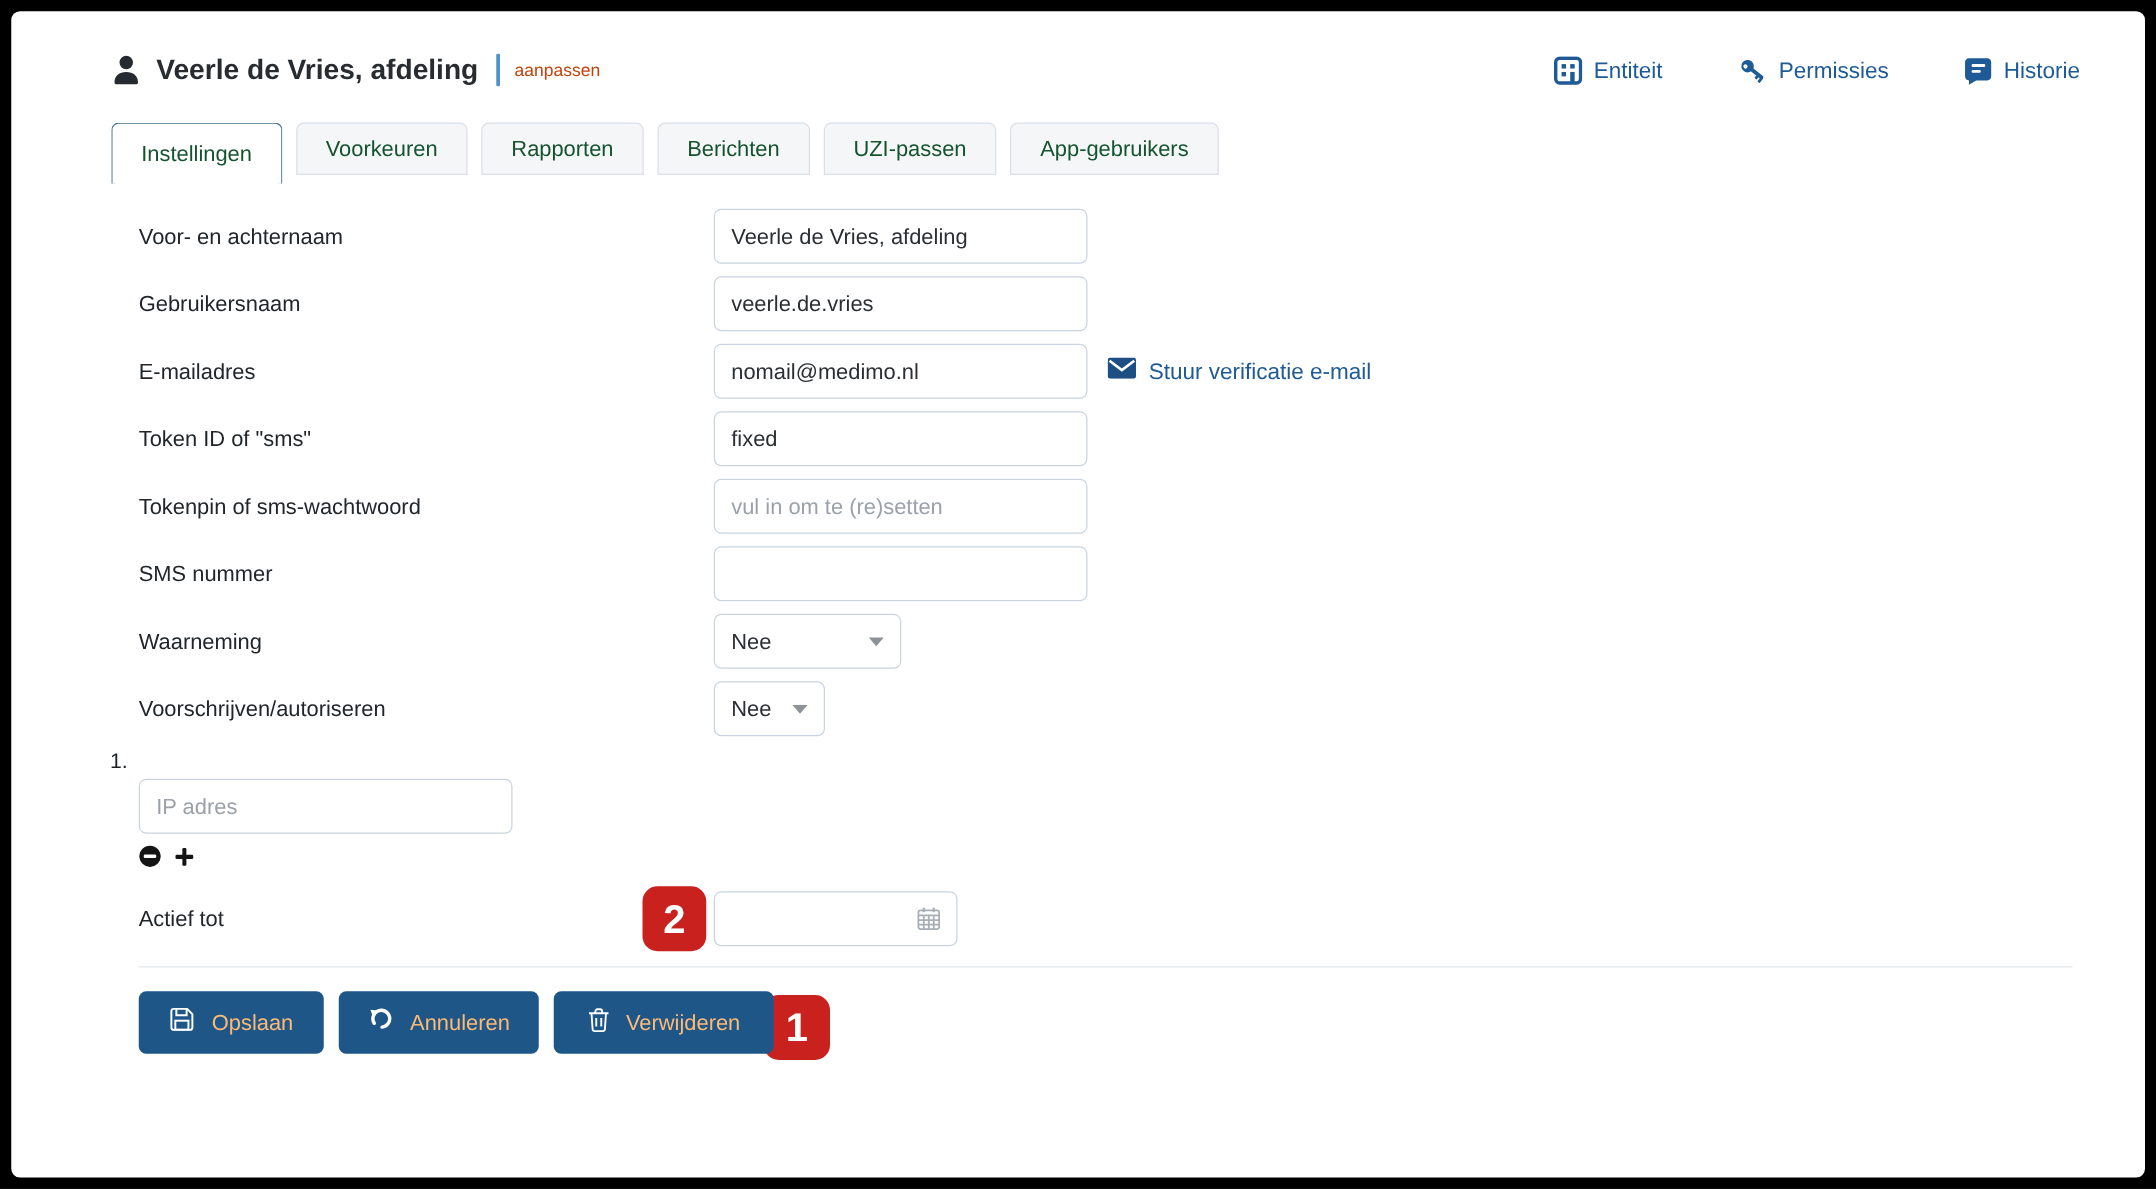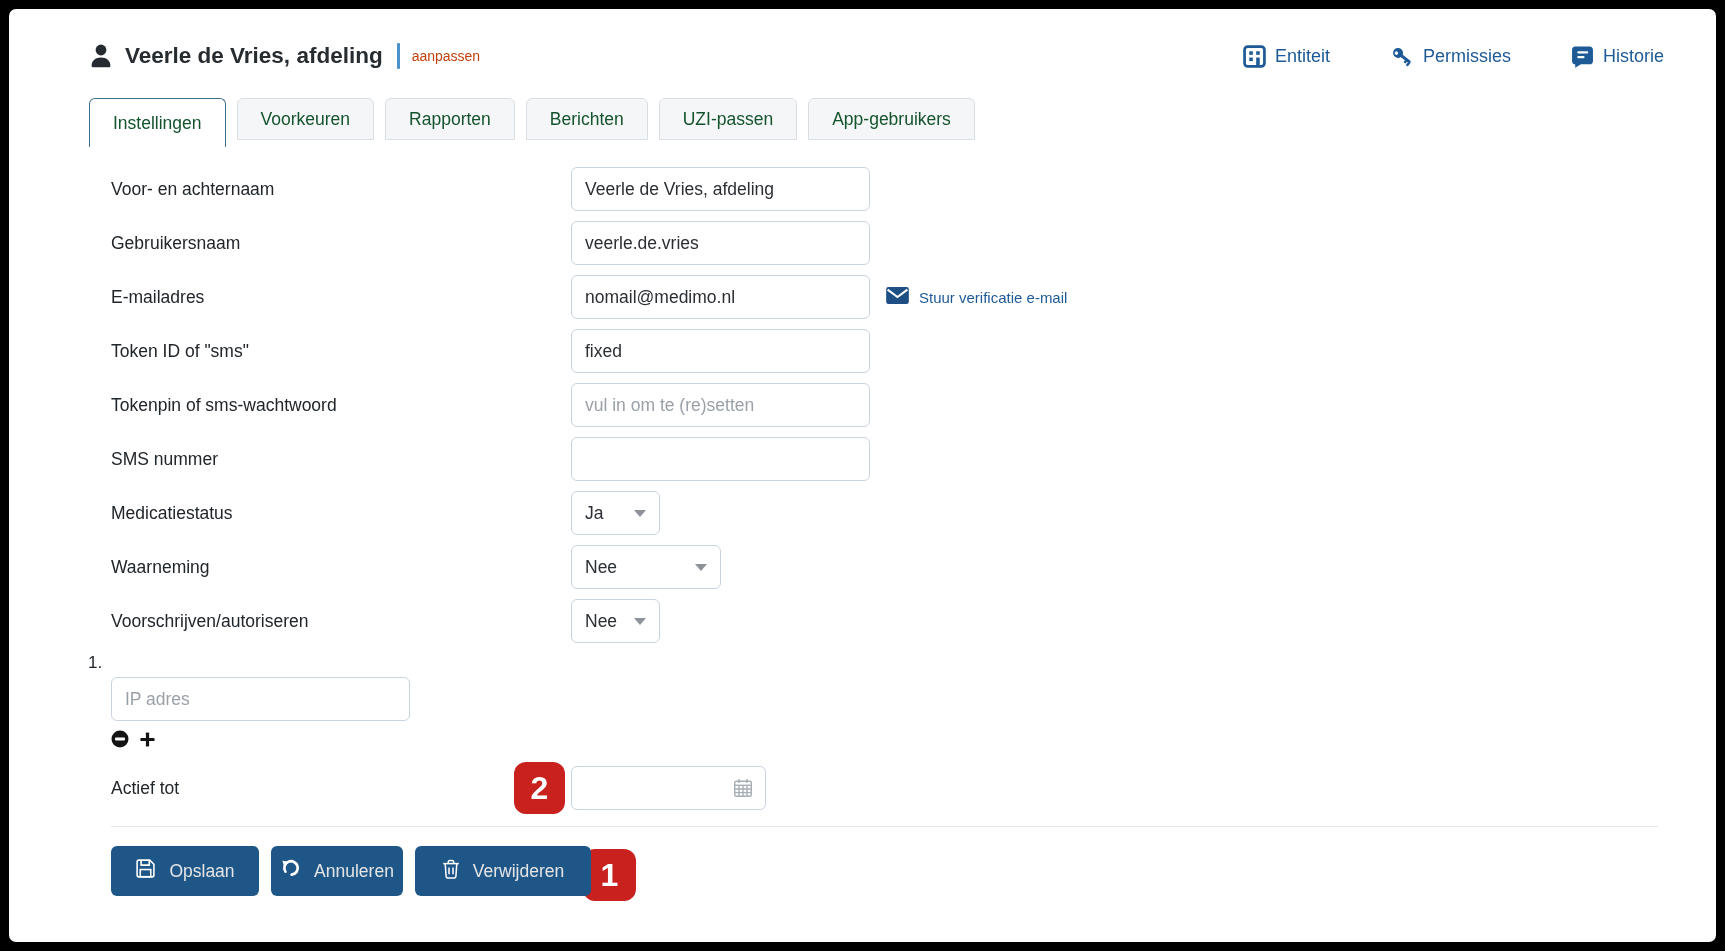--- a/index.html
+++ b/index.html
@@ -24,21 +24,21 @@
        box-sizing:border-box;cursor:pointer;}
   .tab.active{background:#fff;border:1px solid #40708f;border-bottom:none;height:49px;}
   
   .form{margin:20px 58px 0 59px;}
   .frow{display:flex;align-items:center;margin-bottom:10px;min-height:44px;}
   .frow > .flabel{width:460px;font-size:17.5px;color:#21262b;flex:none;}
   .tinput{width:299px;height:44px;border:1px solid #c9d4e0;border-radius:6px;
           padding:0 13px;font-size:17.5px;color:#2b2f33;box-sizing:border-box;outline:none;
           font-family:"Liberation Sans",sans-serif;background:#fff;}
   .tinput::placeholder{color:#9aa1a9;}
-  .email-link{display:flex;align-items:center;gap:10px;color:#1d5a96;font-size:15px;margin-left:16px;cursor:pointer;}
+  .email-link{display:flex;align-items:center;gap:10px;color:#1d5a96;font-size:18px;margin-left:16px;cursor:pointer;}
   .sel{height:44px;border:1px solid #c9d4e0;border-radius:6px;display:flex;align-items:center;
        padding:0 13px;font-size:17.5px;color:#2b2f33;box-sizing:border-box;cursor:pointer;background:#fff;}
   .sel .caret{width:0;height:0;border-left:6px solid transparent;border-right:6px solid transparent;
        border-top:7px solid #8d9299;margin-left:auto;}
   .sel.w-s{width:89px;}
   .sel.w-m{width:150px;}
   
   .frow.ip{align-items:flex-start;}
   .frow.ip > .flabel{padding-top:12px;}
   .ip-col{display:flex;flex-direction:column;}
@@ -50,25 +50,25 @@
   .badge{background:#c9211e;border-radius:12px;color:#fff;font-weight:700;
          display:flex;align-items:center;justify-content:center;font-size:32px;}
   .badge.badge-2{width:51px;height:52px;margin-left:-57px;margin-right:6px;flex:none;}
   .date-input{width:195px;height:44px;border:1px solid #c9d4e0;border-radius:6px;
          display:flex;align-items:center;padding:0 12px;box-sizing:border-box;background:#fff;
          font-size:17.5px;color:#2b2f33;}
   .date-input .cal{margin-left:auto;display:flex;}
   
   .divider{height:1px;background:#e2e6ea;margin:12px 58px 0 59px;}
   .actions-row{display:flex;align-items:flex-start;margin:19px 58px 0 59px;position:relative;}
-  .btn{height:50px;background:#1f5688;color:#e5e5e5;border:none;border-radius:6px;
+  .btn{height:50px;background:#1f5688;color:#fdba74;border:none;border-radius:6px;
        display:flex;align-items:center;justify-content:center;gap:13px;font-size:17.5px;
        font-family:"Liberation Sans",sans-serif;cursor:pointer;margin-right:12px;position:relative;z-index:1;}
   .btn-save{width:148px;}
-  .btn-cancel{width:132px;}
+  .btn-cancel{width:160px;}
   .btn-delete{width:176px;margin-right:4px;}
   .badge.badge-1{width:53px;height:52px;margin-left:-12px;margin-top:3px;z-index:0;flex:none;}
 </style>
 </head>
 <body>
 
 <div class="page">
 
   <div class="header">
     <span class="person-icon">
@@ -162,27 +162,20 @@
     <div class="frow">
       <span class="flabel">Tokenpin of sms-wachtwoord</span>
       <input class="tinput" type="text" placeholder="vul in om te (re)setten" style="">
     </div>
 
     <div class="frow">
       <span class="flabel">SMS nummer</span>
       <input class="tinput" type="text" value="" style="">
     </div>
 
-    <div class="frow">
-      <span class="flabel">Medicatiestatus</span>
-      <div class="sel w-s">
-        <span>Ja</span>
-        <span class="caret"></span>
-      </div>
-    </div>
 
     <div class="frow">
       <span class="flabel">Waarneming</span>
       <div class="sel w-m">
         <span>Nee</span>
         <span class="caret"></span>
       </div>
     </div>
 
     <div class="frow">

